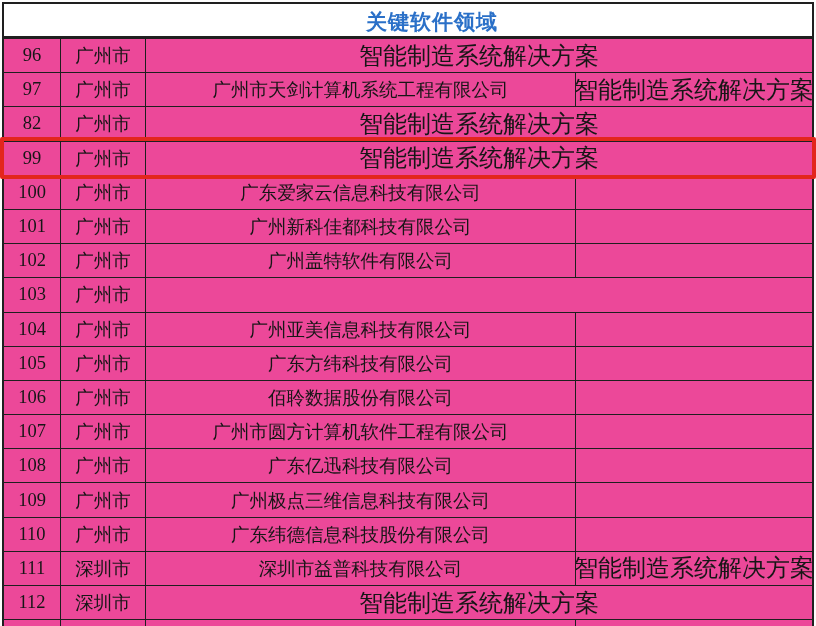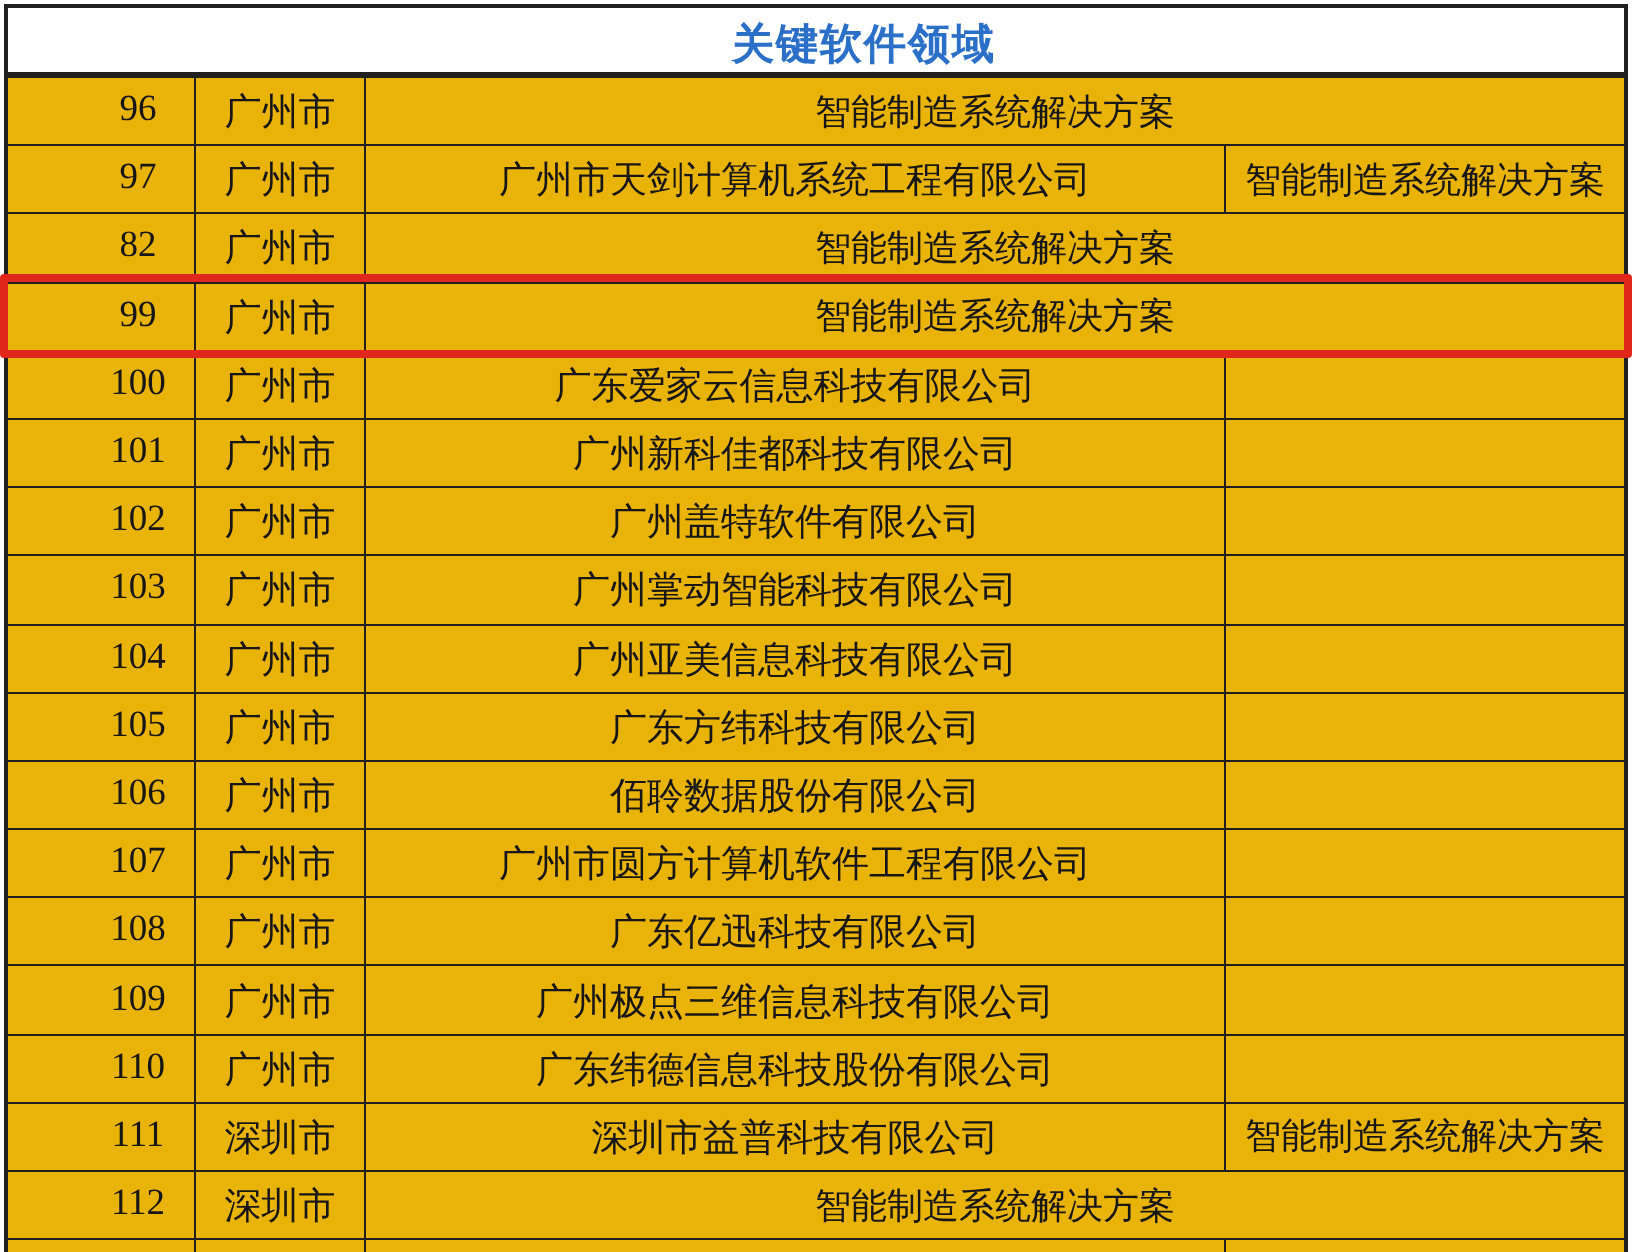--- a/index.html
+++ b/index.html
@@ -41,40 +41,39 @@
     flex:1;
     display:flex;
     flex-direction:column;
   }
   .t-row{
     position:relative;
     height:34.2px;
     flex:0 0 34.2px;
     display:flex;
     border-bottom:1.5px solid var(--border-color);
-    background:#eab308;
-    padding-left:37px;
+    background:#ec4899;
   }
   .t-row.partial{
     flex:1;
     border-bottom:none;
   }
   .cell{
     display:flex;
     align-items:center;
     justify-content:center;
     font-size:18.5px;
     white-space:nowrap;
     overflow:hidden;
     border-right:1.5px solid var(--border-color);
   }
   .cell.no{width:57px;}
   .cell.city{width:85px;}
   .cell.company{width:430px;}
-  .cell.solution{flex:1;border-right:none;font-size:18px;}
+  .cell.solution{flex:1;border-right:none;font-size:24px;}
   .highlight-box{
     position:absolute;
     top:-5px;bottom:-4px;left:-4px;right:-4px;
     border:4.5px solid var(--highlight-color);
     border-radius:2px;
     pointer-events:none;
     z-index:5;
   }
 </style>
 </head>
@@ -121,21 +120,20 @@
   </div>
       <div class="t-row">
     <div class="cell no">102</div>
     <div class="cell city">广州市</div>
     <div class="cell company">广州盖特软件有限公司</div>
     <div class="cell solution"></div>
   </div>
       <div class="t-row">
     <div class="cell no">103</div>
     <div class="cell city">广州市</div>
-    <div class="cell company">广州掌动智能科技有限公司</div>
     <div class="cell solution"></div>
   </div>
       <div class="t-row">
     <div class="cell no">104</div>
     <div class="cell city">广州市</div>
     <div class="cell company">广州亚美信息科技有限公司</div>
     <div class="cell solution"></div>
   </div>
       <div class="t-row">
     <div class="cell no">105</div>

